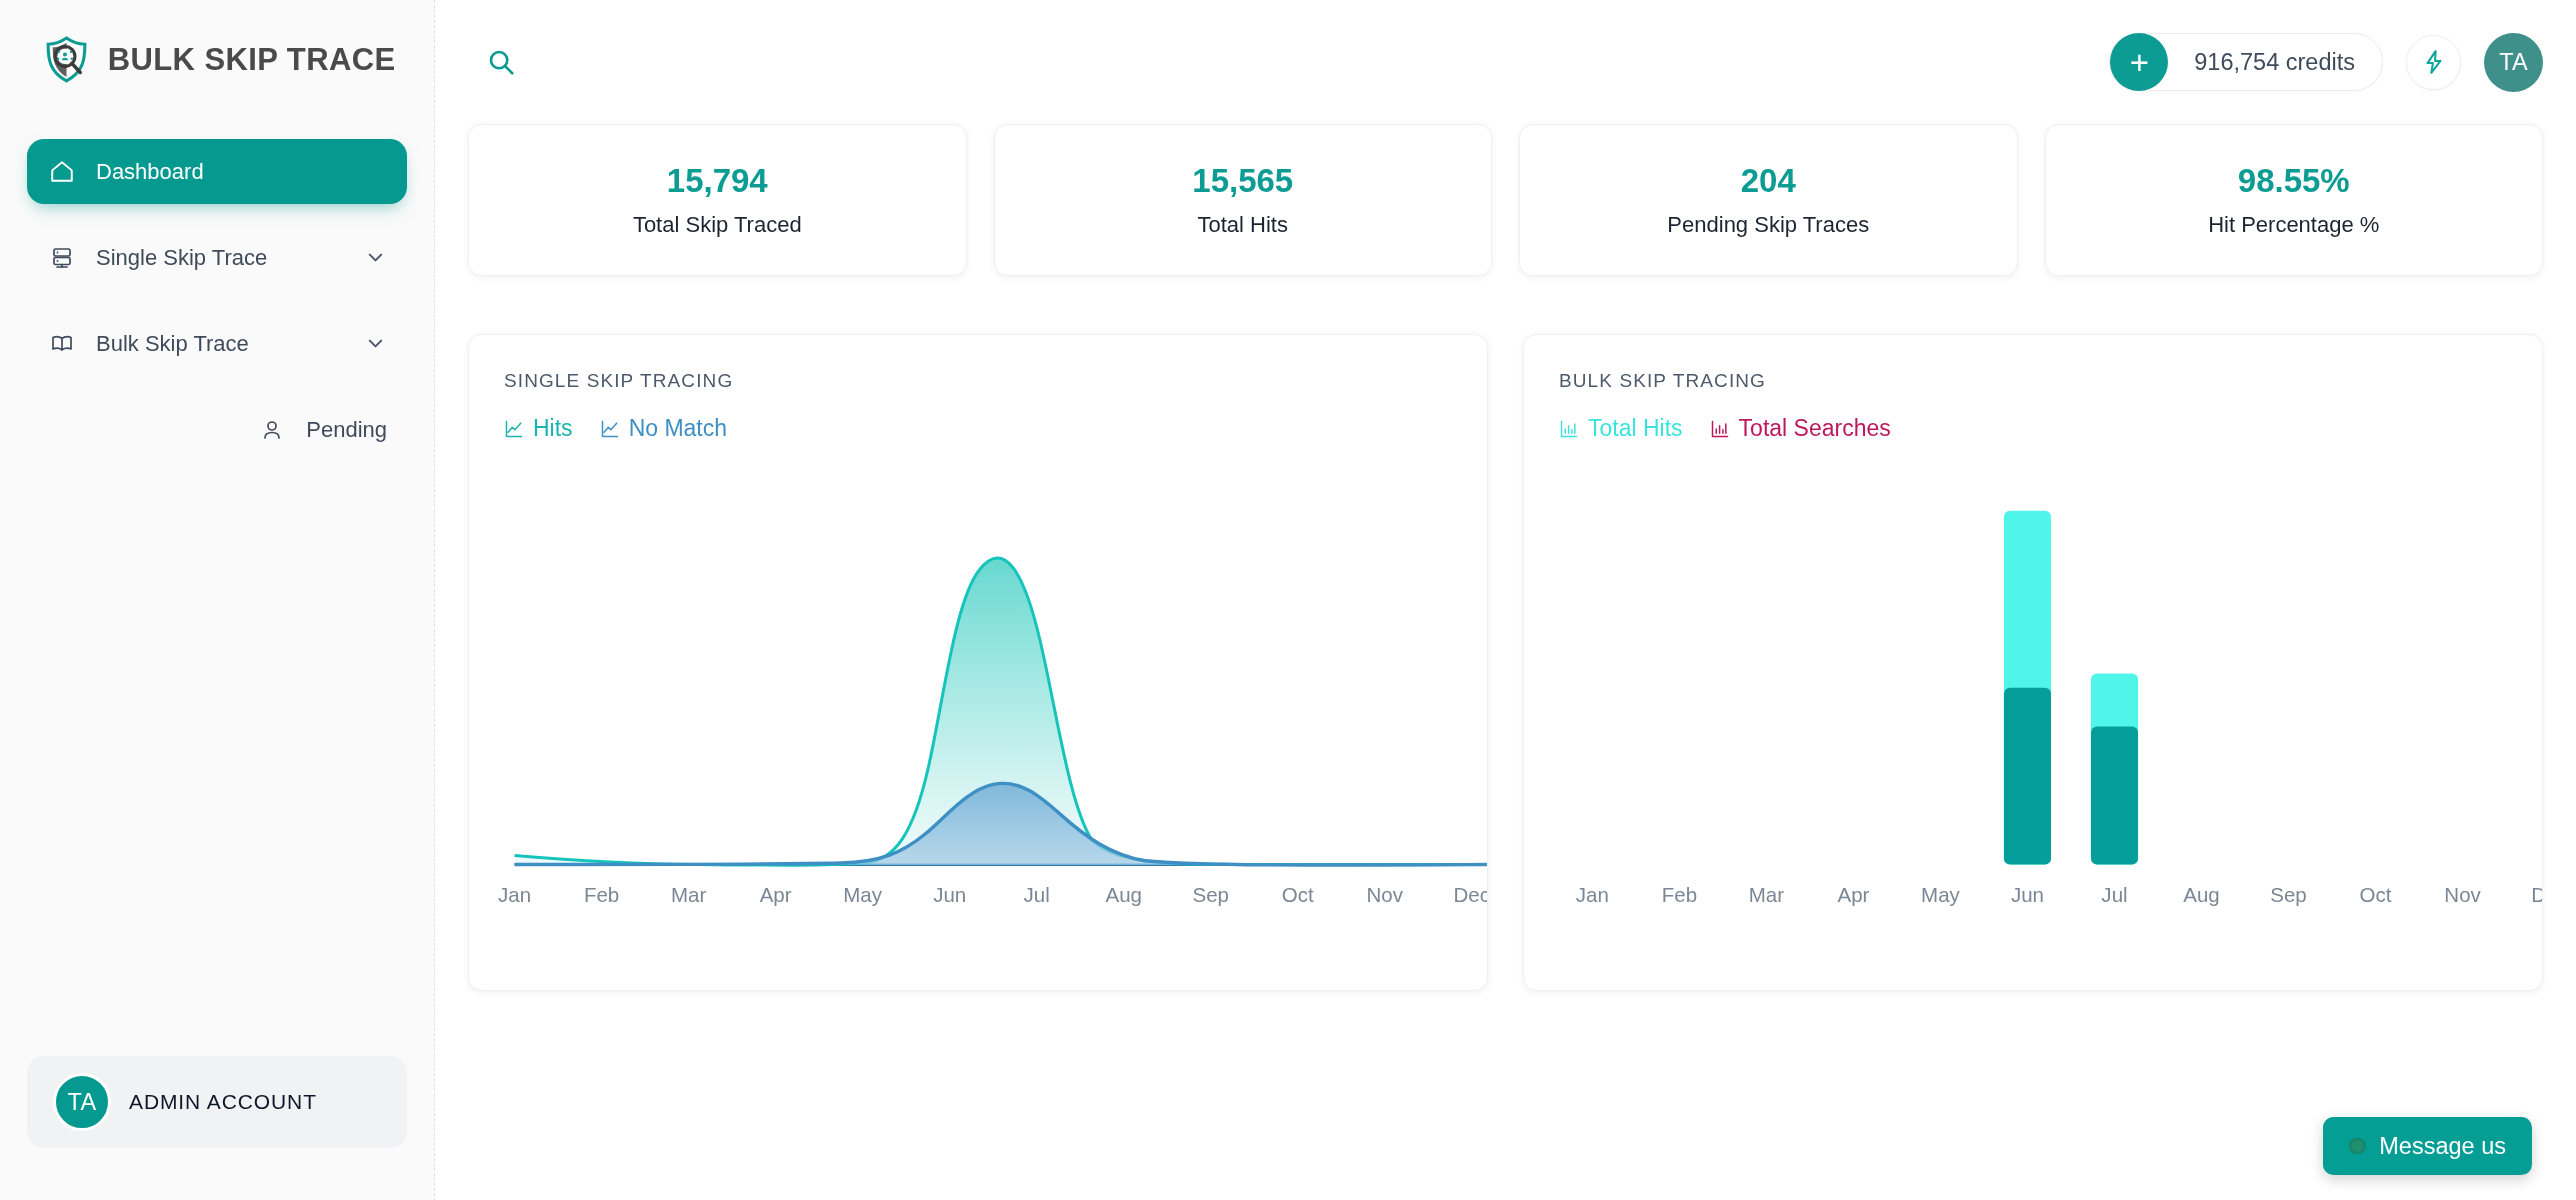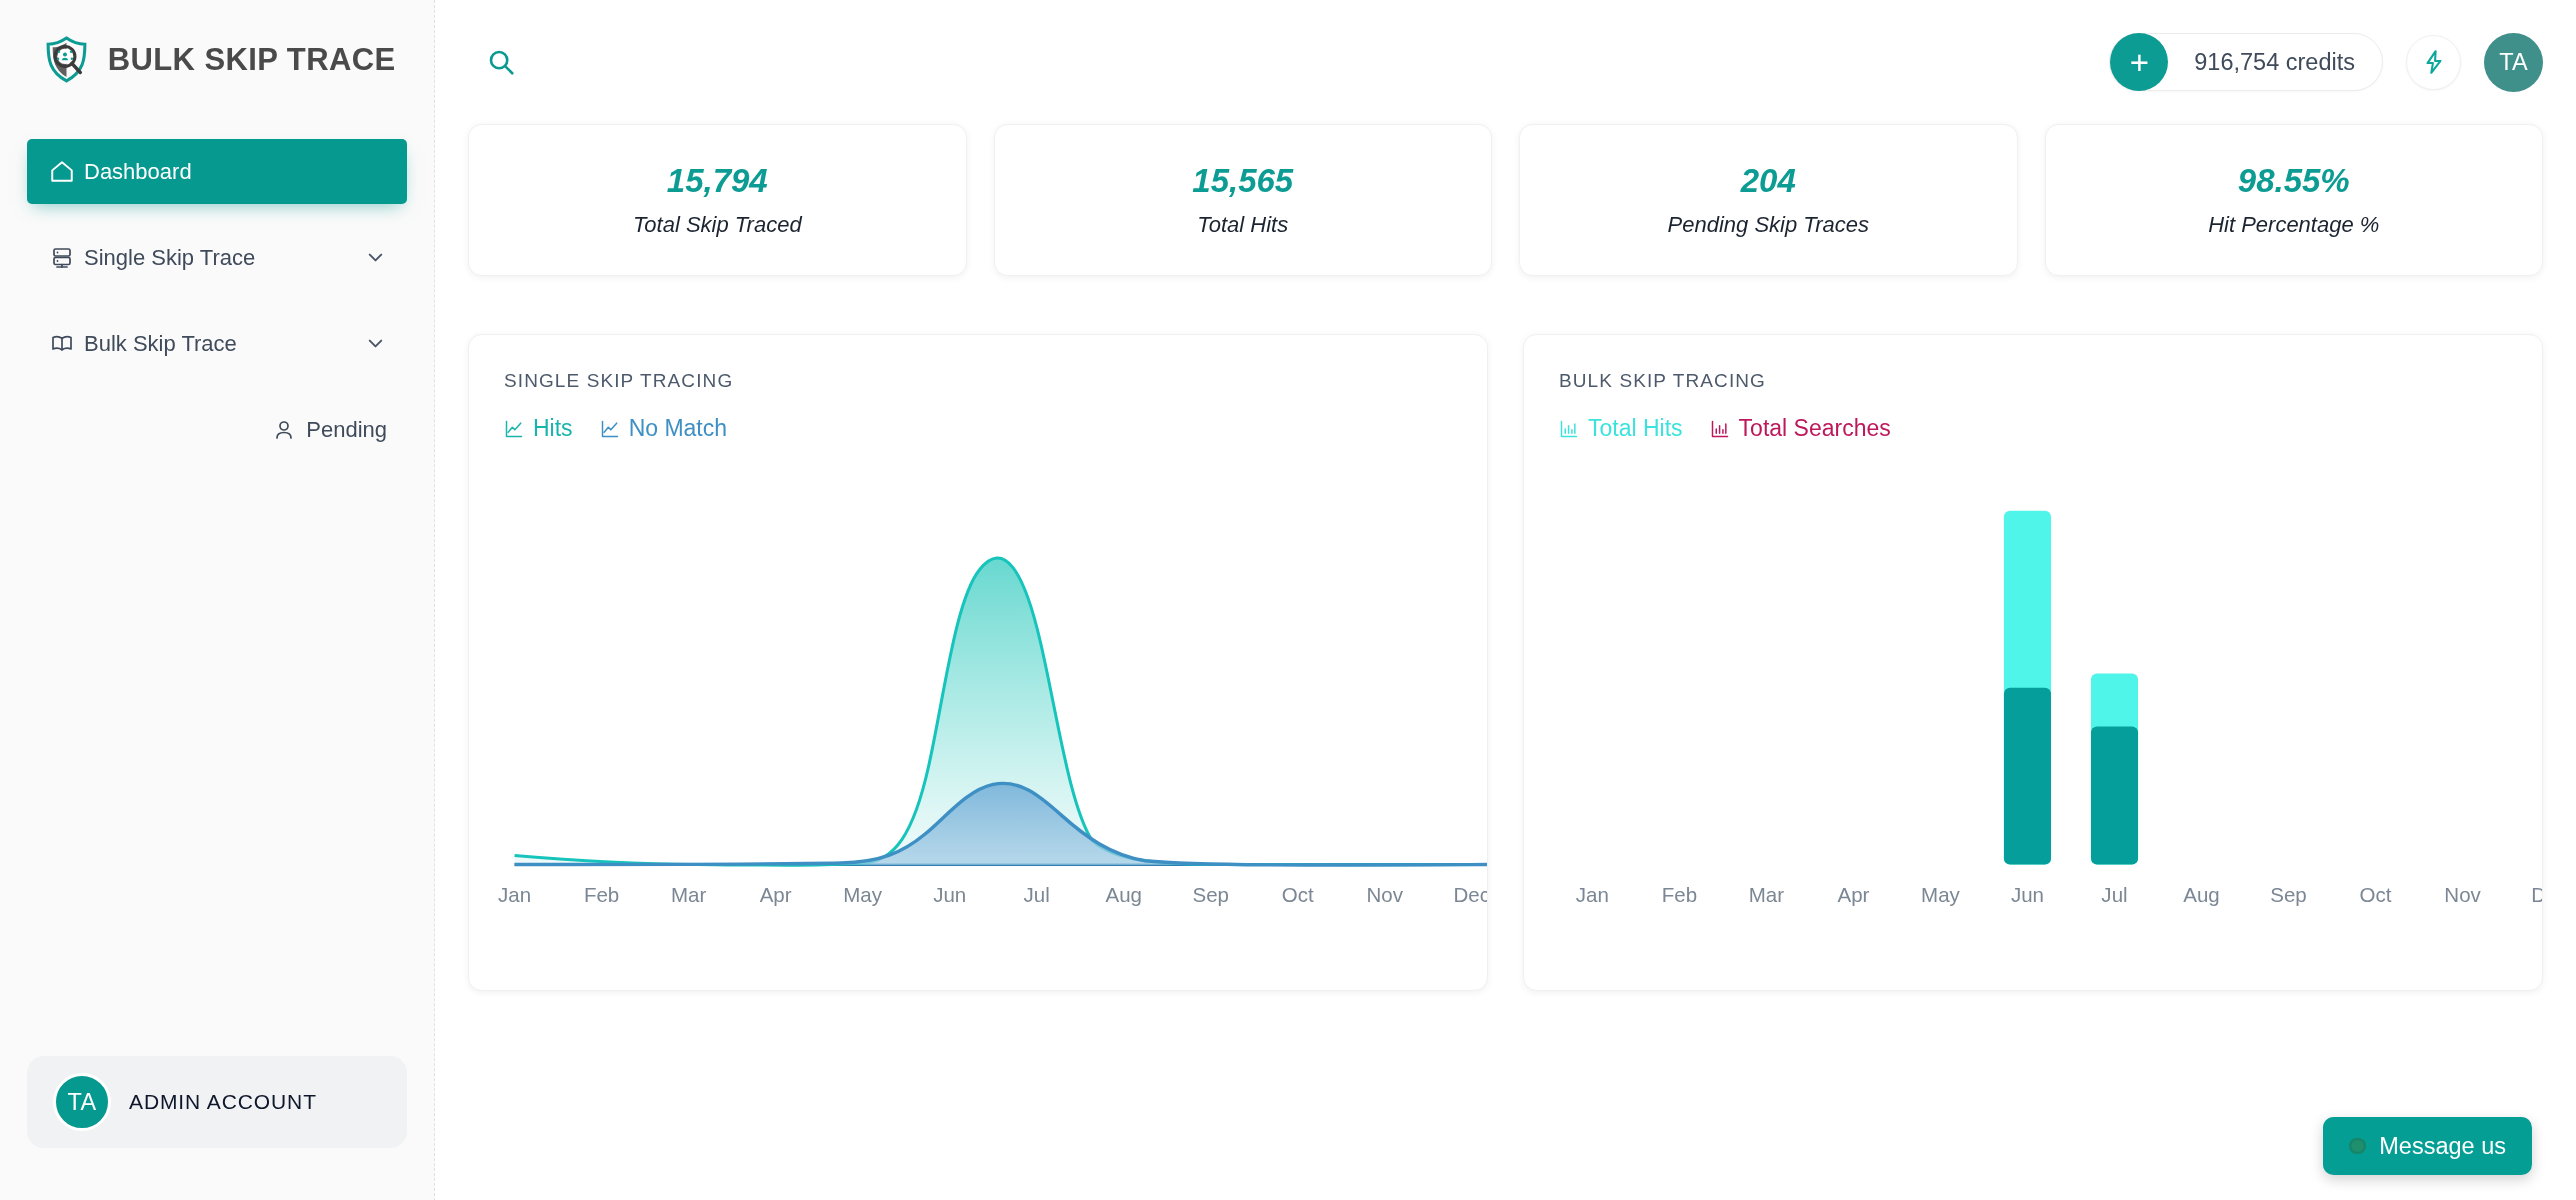--- a/index.html
+++ b/index.html
@@ -20,22 +20,22 @@
     position: relative; flex: 0 0 435px;
   }
   .brand { display: flex; align-items: center; gap: 16.7px; padding: 35px 0 0 42px; }
   .brand-logo { width: 49px; height: 49px; flex: 0 0 49px; }
   .brand-name {
     font-size: 31px; font-weight: 700; letter-spacing: 0.4px;
     color: #4a4a4a;
   }
   .nav { margin-top: 55px; padding: 0 27px; display: flex; flex-direction: column; }
   .nav-item {
-    display: flex; align-items: center; gap: 8px;
-    height: 65px; padding: 0 20px; border-radius: 5px;
+    display: flex; align-items: center; gap: 20px;
+    height: 65px; padding: 0 20px; border-radius: 17px;
     color: #3f4a5a; font-size: 22px; cursor: pointer;
     position: relative;
   }
   .nav-item .chev { margin-left: auto; display: flex; }
   .nav-item.active {
     background: #05998f; color: #ffffff;
     box-shadow: 0 7.6px 16.7px -6px rgba(5,153,143,.5);
   }
   .nav-item.spaced { margin-top: 21px; justify-content: flex-end; }
   .nav-icon { width: 29px; height: 29px; flex: 0 0 29px; display: flex; align-items: center; justify-content: center; }
@@ -97,21 +97,20 @@
 
   .content { padding: 0 33px; }
 
   .stats { display: flex; gap: 27px; }
   .stat-card {
     flex: 1; height: 152px; background: #fff;
     border-radius: 13.6px; border: 0.8px solid #f0f0f0;
     box-shadow: 0 1.5px 7.6px rgba(16,24,40,.055);
     display: flex; flex-direction: column; align-items: center; justify-content: center;
     gap: 12px;
-    font-style: italic;
   }
   .stat-value { font-size: 33px; color: #0d9c93; font-weight: 600; }
   .stat-label { font-size: 22px; color: #1b2430; }
 
   .charts { display: flex; gap: 35px; margin-top: 58px; }
   .chart-card {
     flex: 1; height: 657px; background: #fff;
     border-radius: 13.6px; border: 0.8px solid #f0f0f0;
     box-shadow: 0 1.5px 7.6px rgba(16,24,40,.055);
     padding: 35px 35px 0 35px;

